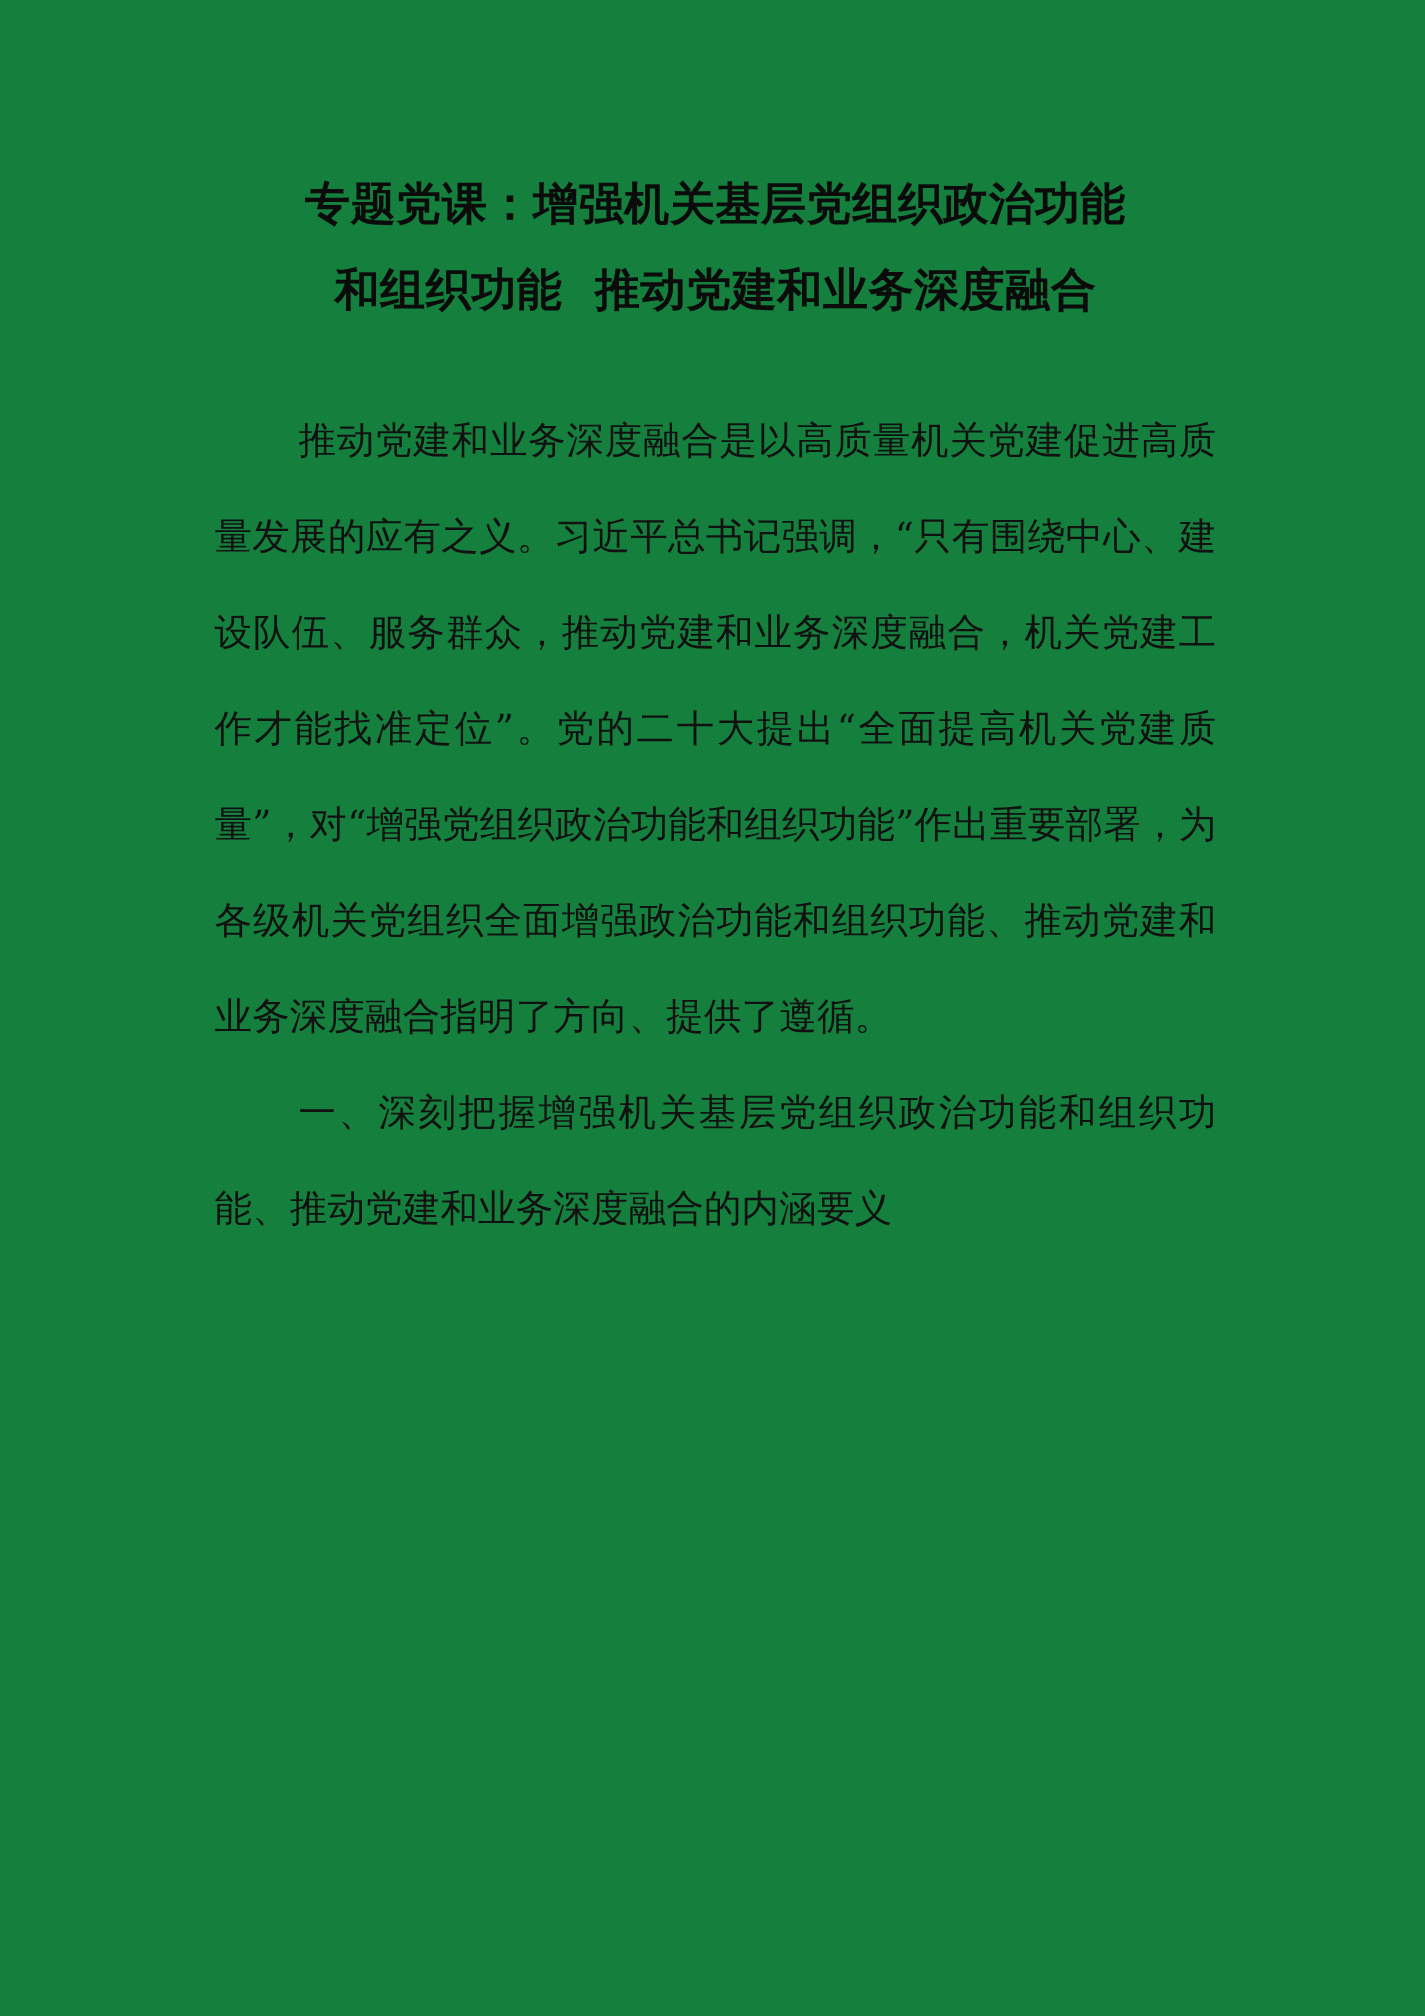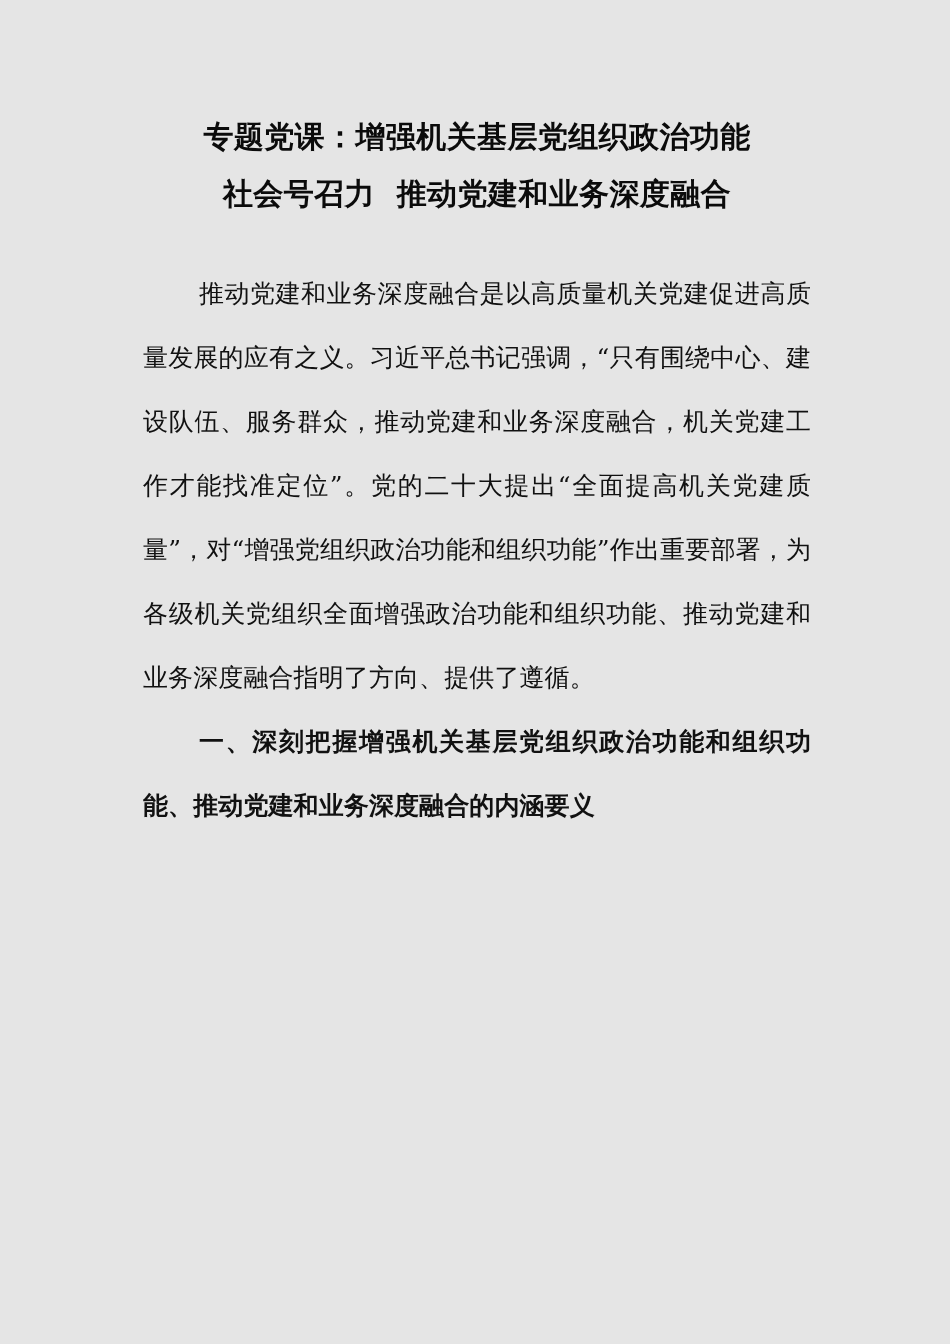--- a/index.html
+++ b/index.html
@@ -12,21 +12,21 @@
     background: #ffffff;
     font-family: "DejaVu Serif", serif;
     color: #000000;
     overflow: hidden;
   }
 
   .page {
     position: relative;
     width: 950px;
     height: 1344px;
-    background: #e5e5e5;
+    background: #15803d;
     box-sizing: border-box;
   }
 
   
   .doc-title {
     position: absolute;
     left: 143px;
     top: 108px;
     width: 668px;
     text-align: center;
@@ -58,39 +58,39 @@
     text-justify: inter-character;
     text-indent: 56px;
     margin: 0;
     color: #111111;
     letter-spacing: 0.1px;
     word-break: break-all;
   }
 
   .para.heading {
     font-family: "DejaVu Serif", "Liberation Serif", serif;
-    font-weight: 700;
+    font-weight: 400;
   }
 
   
   .lat {
     font-family: "DejaVu Sans", "Liberation Sans", sans-serif;
     font-weight: 700;
     font-size: 23px;
     letter-spacing: 0;
   }
 </style>
 </head>
 <body>
 
 <div class="page">
 
   <div class="doc-title">
     <span class="t-line">专题党课：增强机关基层党组织政治功能</span>
-    <span class="t-line">社会号召力  推动党建和业务深度融合</span>
+    <span class="t-line">和组织功能  推动党建和业务深度融合</span>
   </div>
 
   <div class="doc-body">
 
     <p class="para">推动党建和业务深度融合是以高质量机关党建促进高质量发展的应有之义。习近平总书记强调，“只有围绕中心、建设队伍、服务群众，推动党建和业务深度融合，机关党建工作才能找准定位”。党的二十大提出“全面提高机关党建质量”，对“增强党组织政治功能和组织功能”作出重要部署，为各级机关党组织全面增强政治功能和组织功能、推动党建和业务深度融合指明了方向、提供了遵循。</p>
 
     <p class="para heading">一、深刻把握增强机关基层党组织政治功能和组织功能、推动党建和业务深度融合的内涵要义</p>
 
 
 

